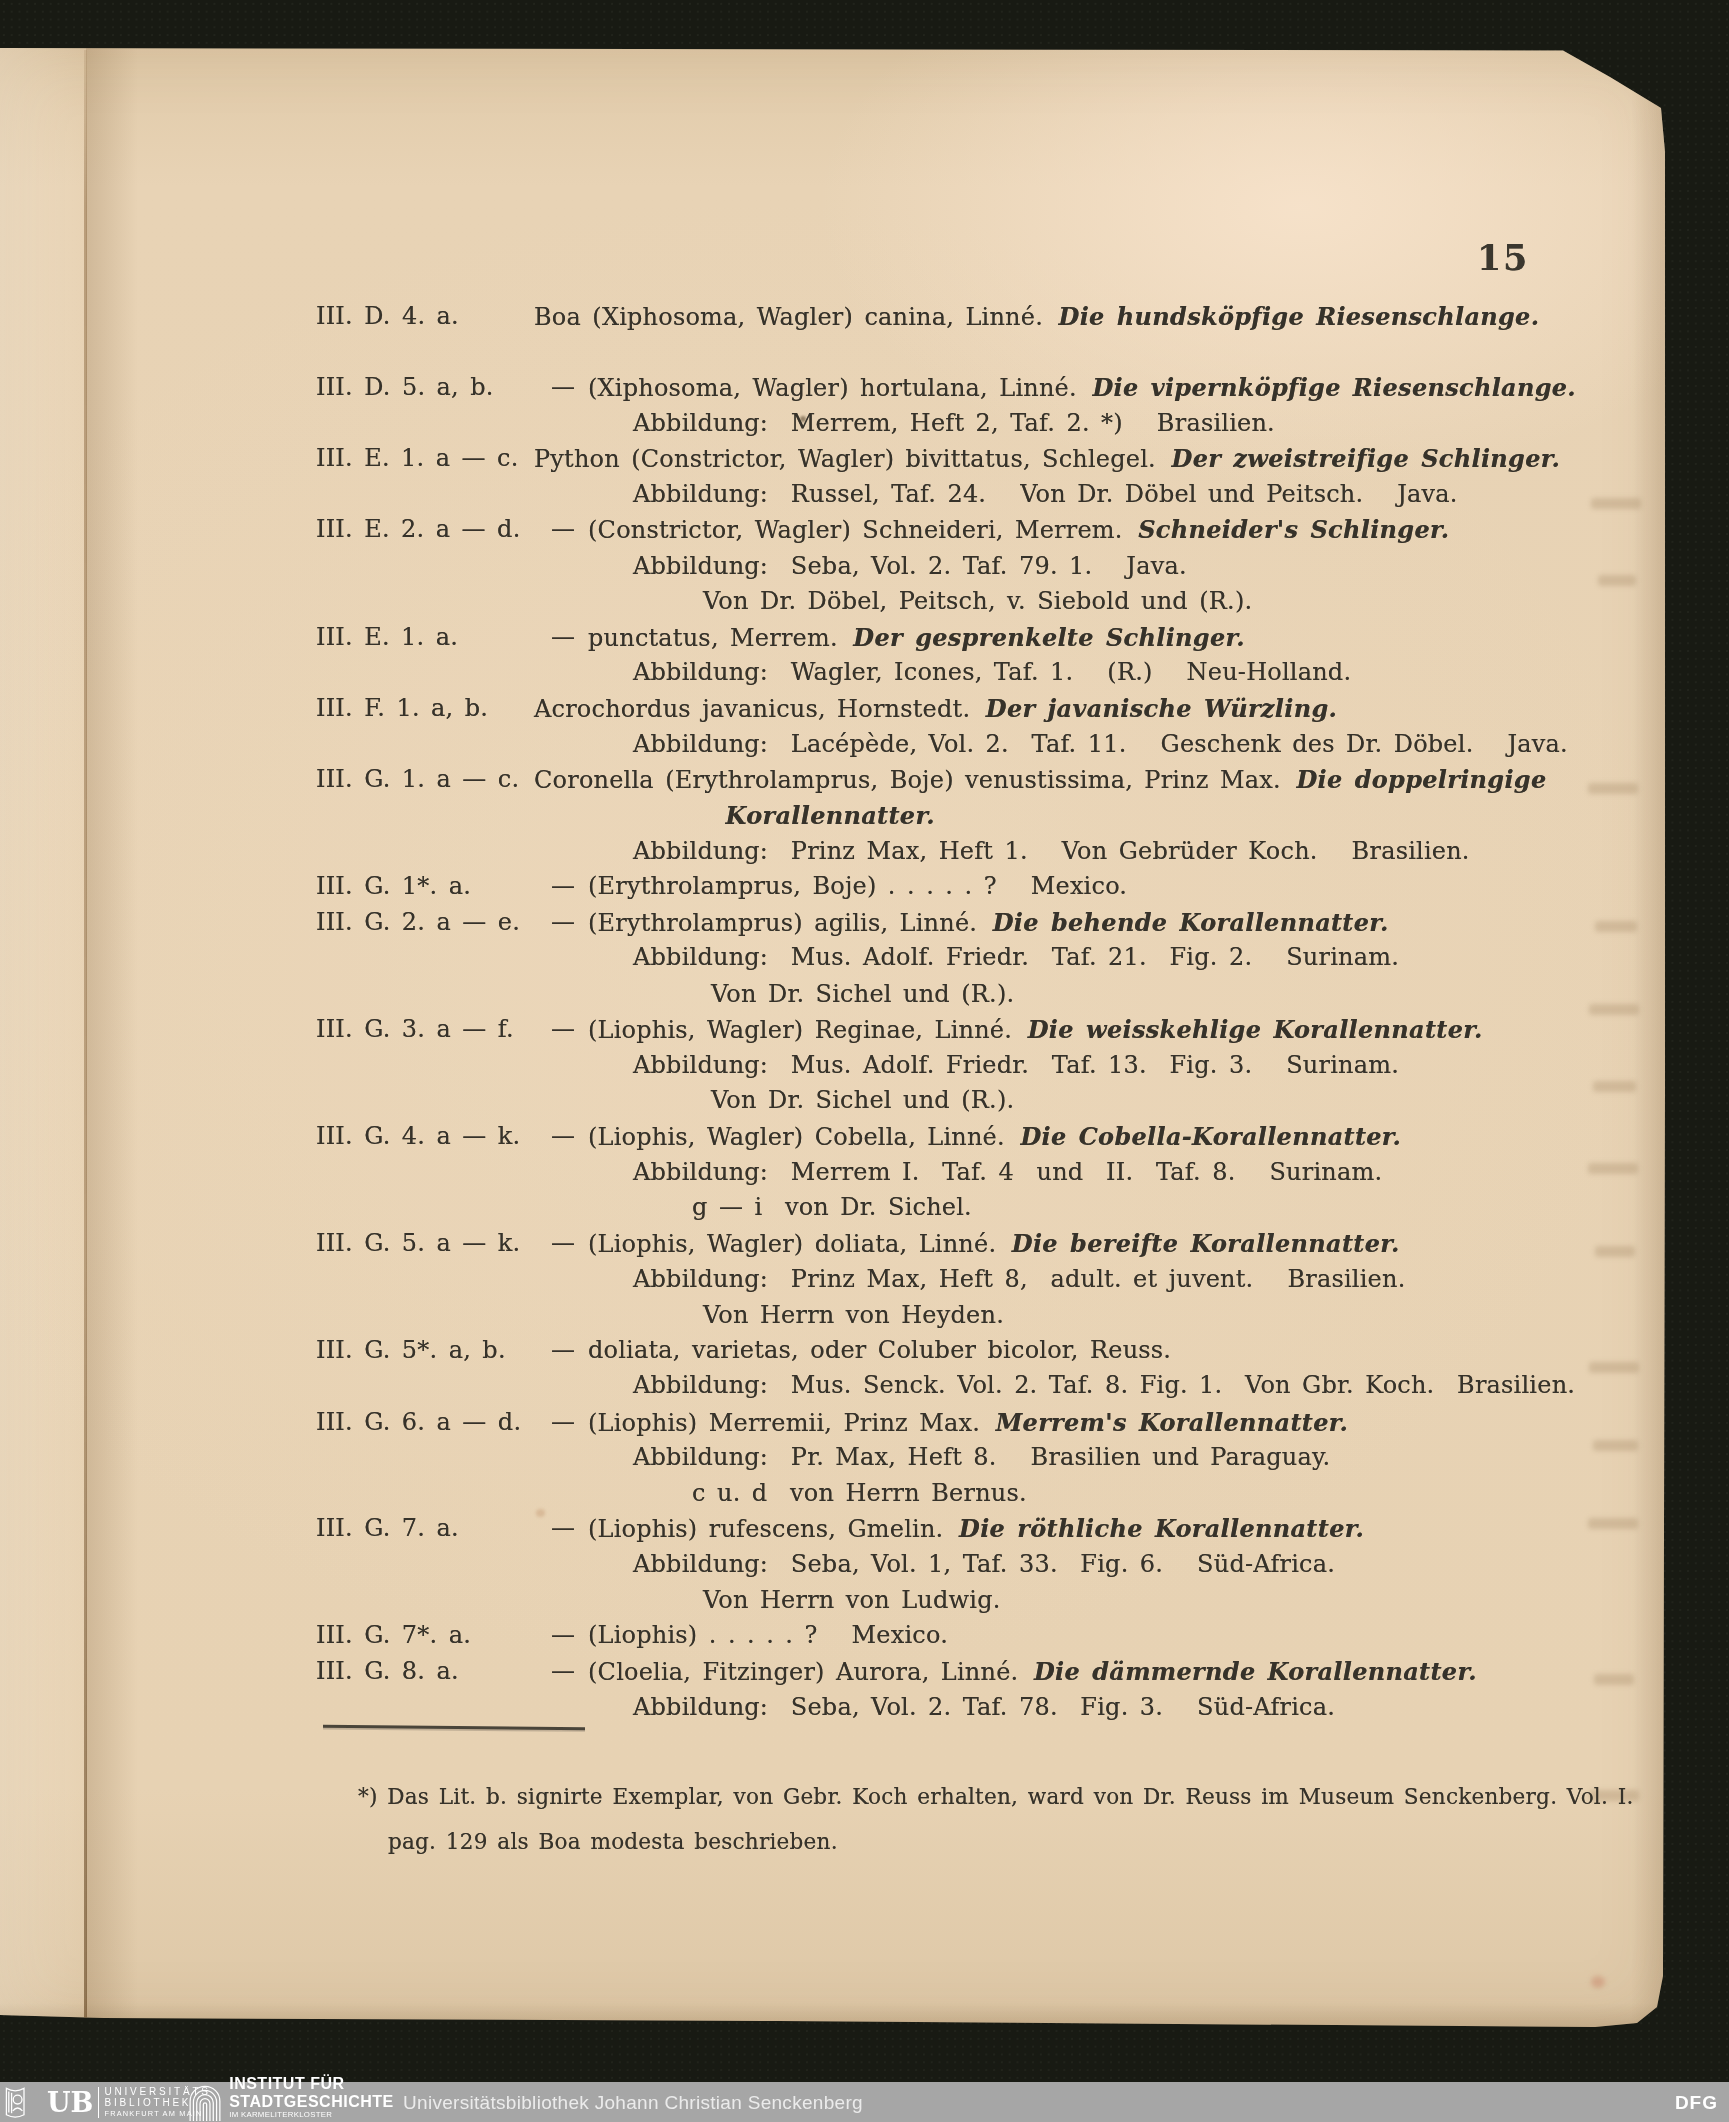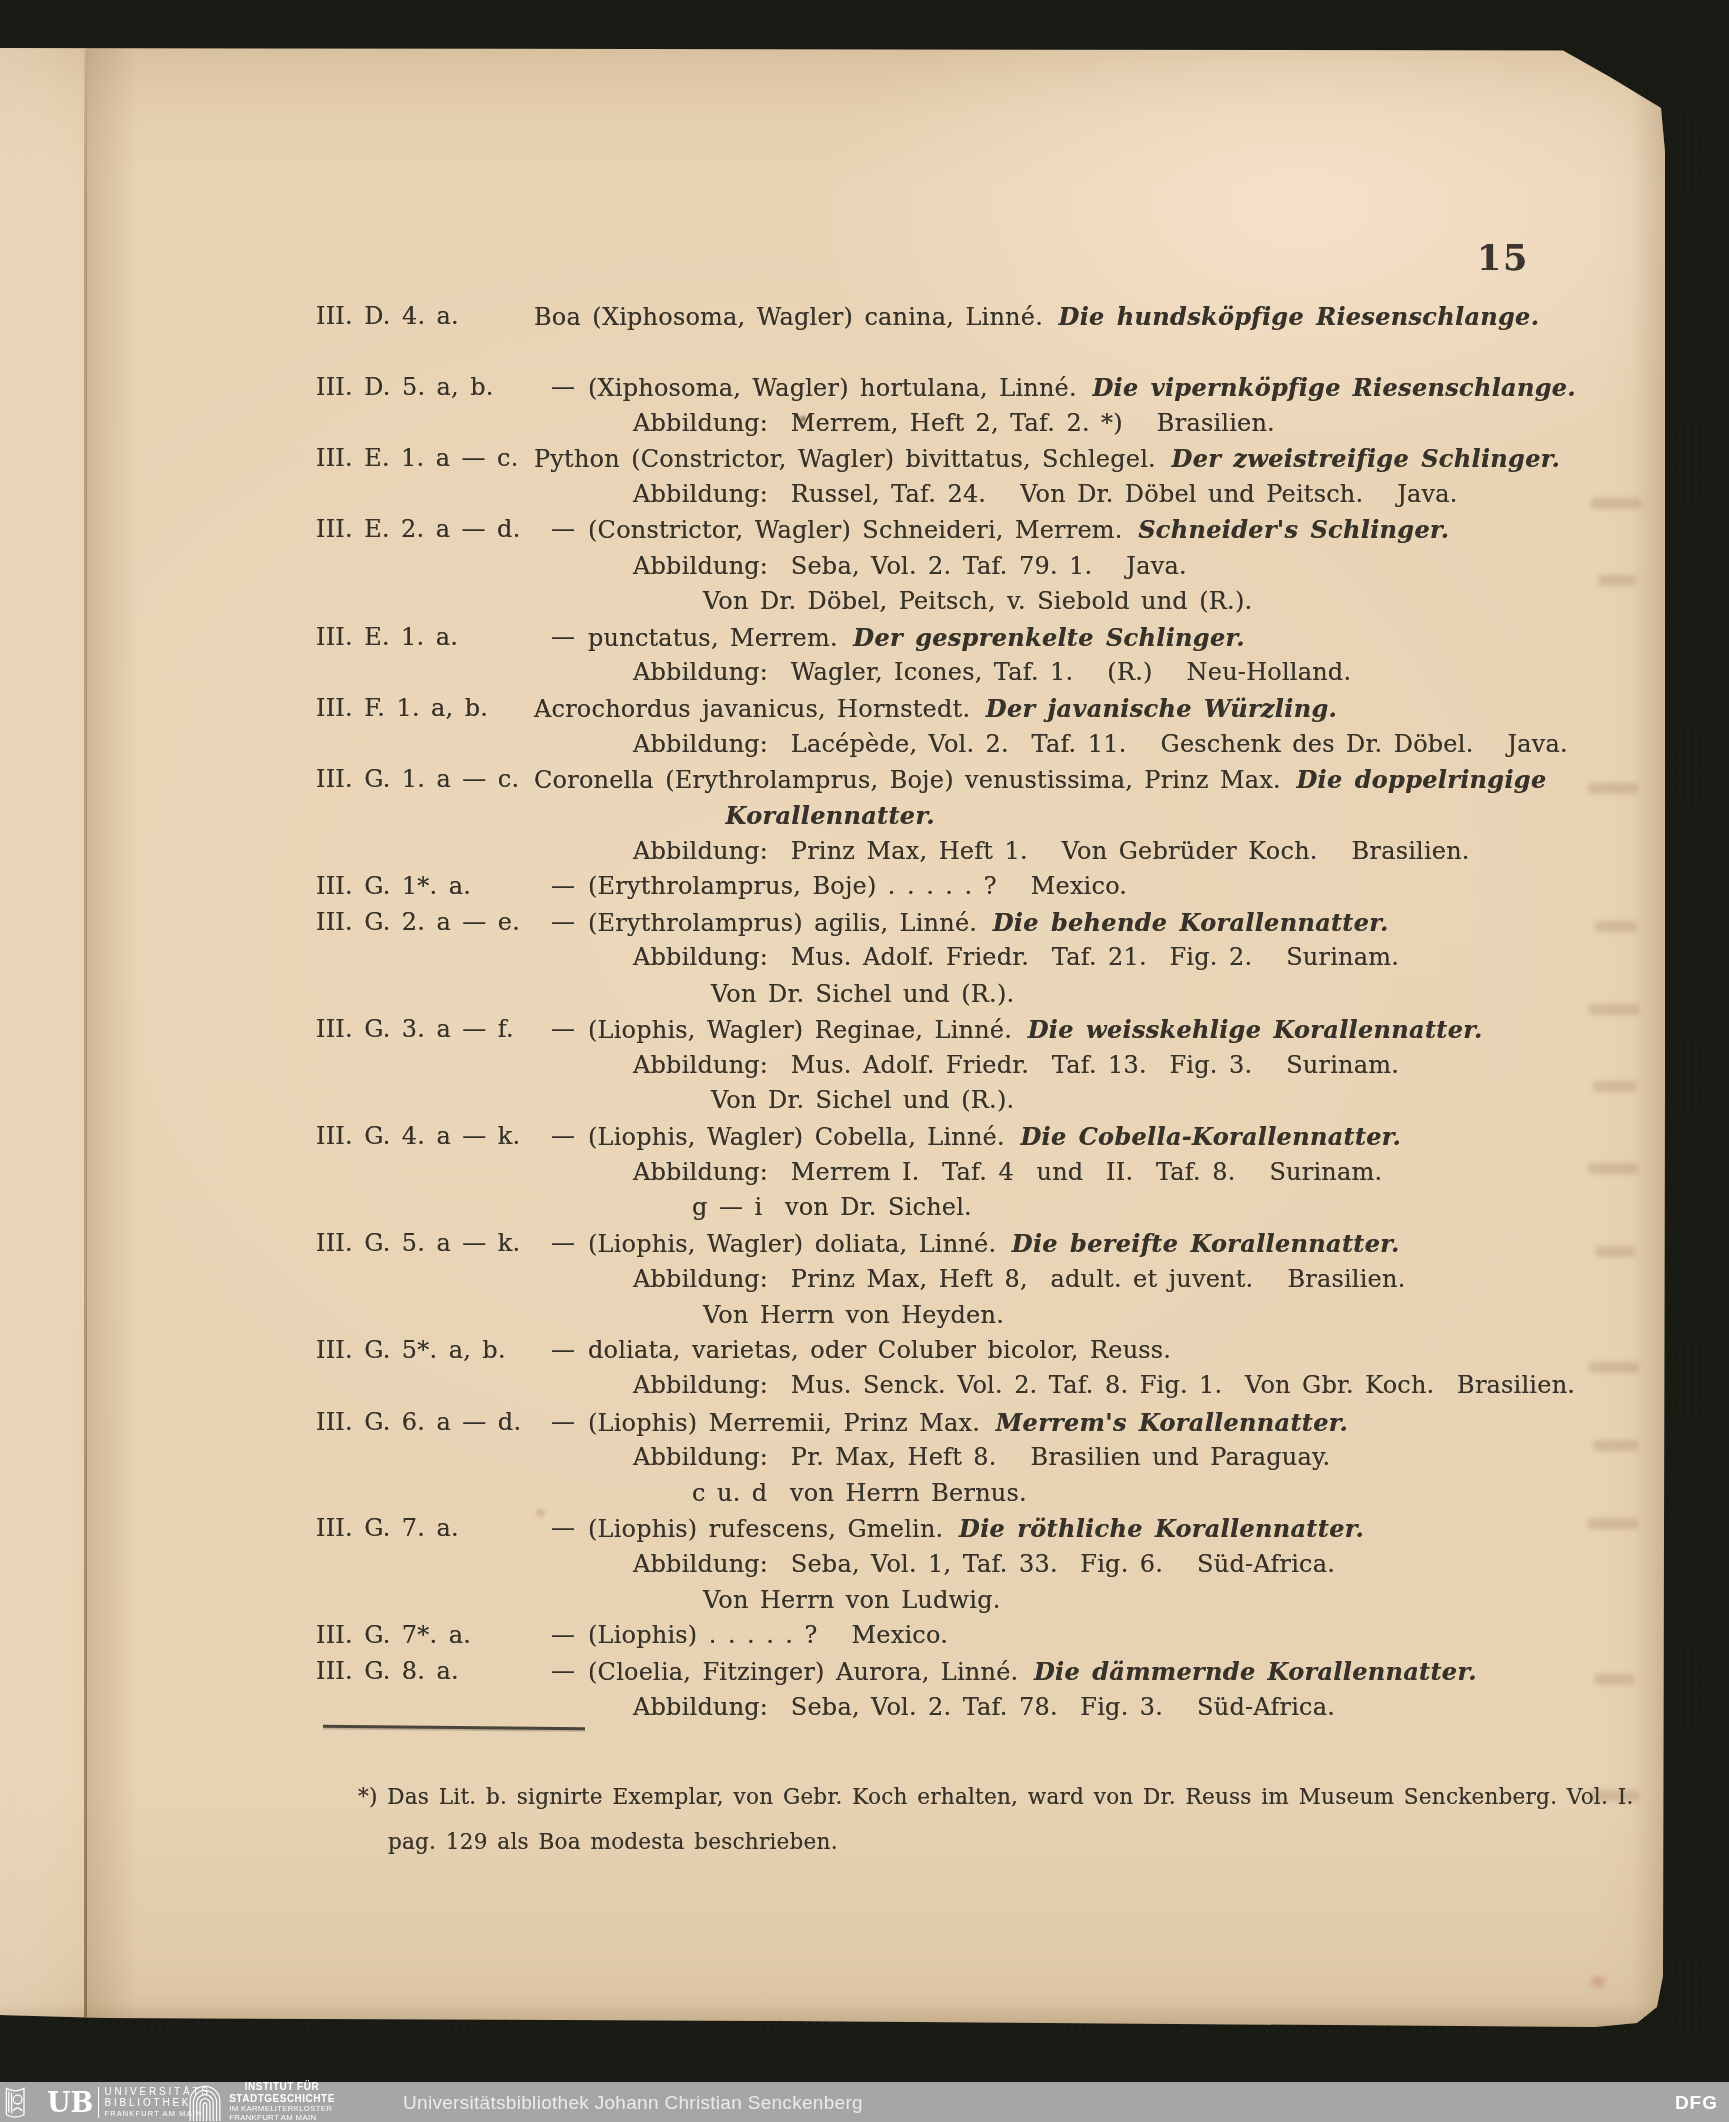--- a/index.html
+++ b/index.html
@@ -65,21 +65,21 @@
     font-family:"Liberation Sans","DejaVu Sans",sans-serif;color:#fff;}
   .ublogo{position:absolute;left:4.3px;top:1.7px;height:37px;display:flex;align-items:center;}
   .ub-abbr{font-family:"DejaVu Serif","Liberation Serif",serif;font-weight:700;
     font-size:27px;margin-left:2.6px;line-height:1;}
   .ub-divider{width:1.7px;height:31px;background:#fff;margin:0 5.2px 0 4.3px;}
   .ub-text{display:flex;flex-direction:column;justify-content:center;line-height:1.15;}
   .ub-text .l{font-size:10px;letter-spacing:2.8px;}
   .ub-text .s{font-size:7.4px;letter-spacing:1.2px;margin-top:0.9px;}
   .isglogo{position:absolute;left:186px;top:1.7px;height:37px;display:flex;align-items:center;}
   .isg-text{margin-left:5.2px;display:flex;flex-direction:column;justify-content:center;line-height:1.12;}
-  .isg-text .b{font-size:10px;font-weight:700;letter-spacing:0.5px;text-align:center;}
+  .isg-text .b{font-size:16px;font-weight:700;letter-spacing:0.5px;}
   .isg-text .s{font-size:7.8px;letter-spacing:0.3px;margin-top:0.9px;}
   .libname{position:absolute;left:403px;top:0;height:41px;line-height:41px;
     font-size:19px;color:#ebebeb;letter-spacing:0.3px;}
   .dfg{position:absolute;right:11.2px;top:0;height:41px;line-height:41px;
     font-size:19px;font-weight:900;letter-spacing:0.9px;}
 </style>
 </head>
 <body>
 
 <div id="screen">

